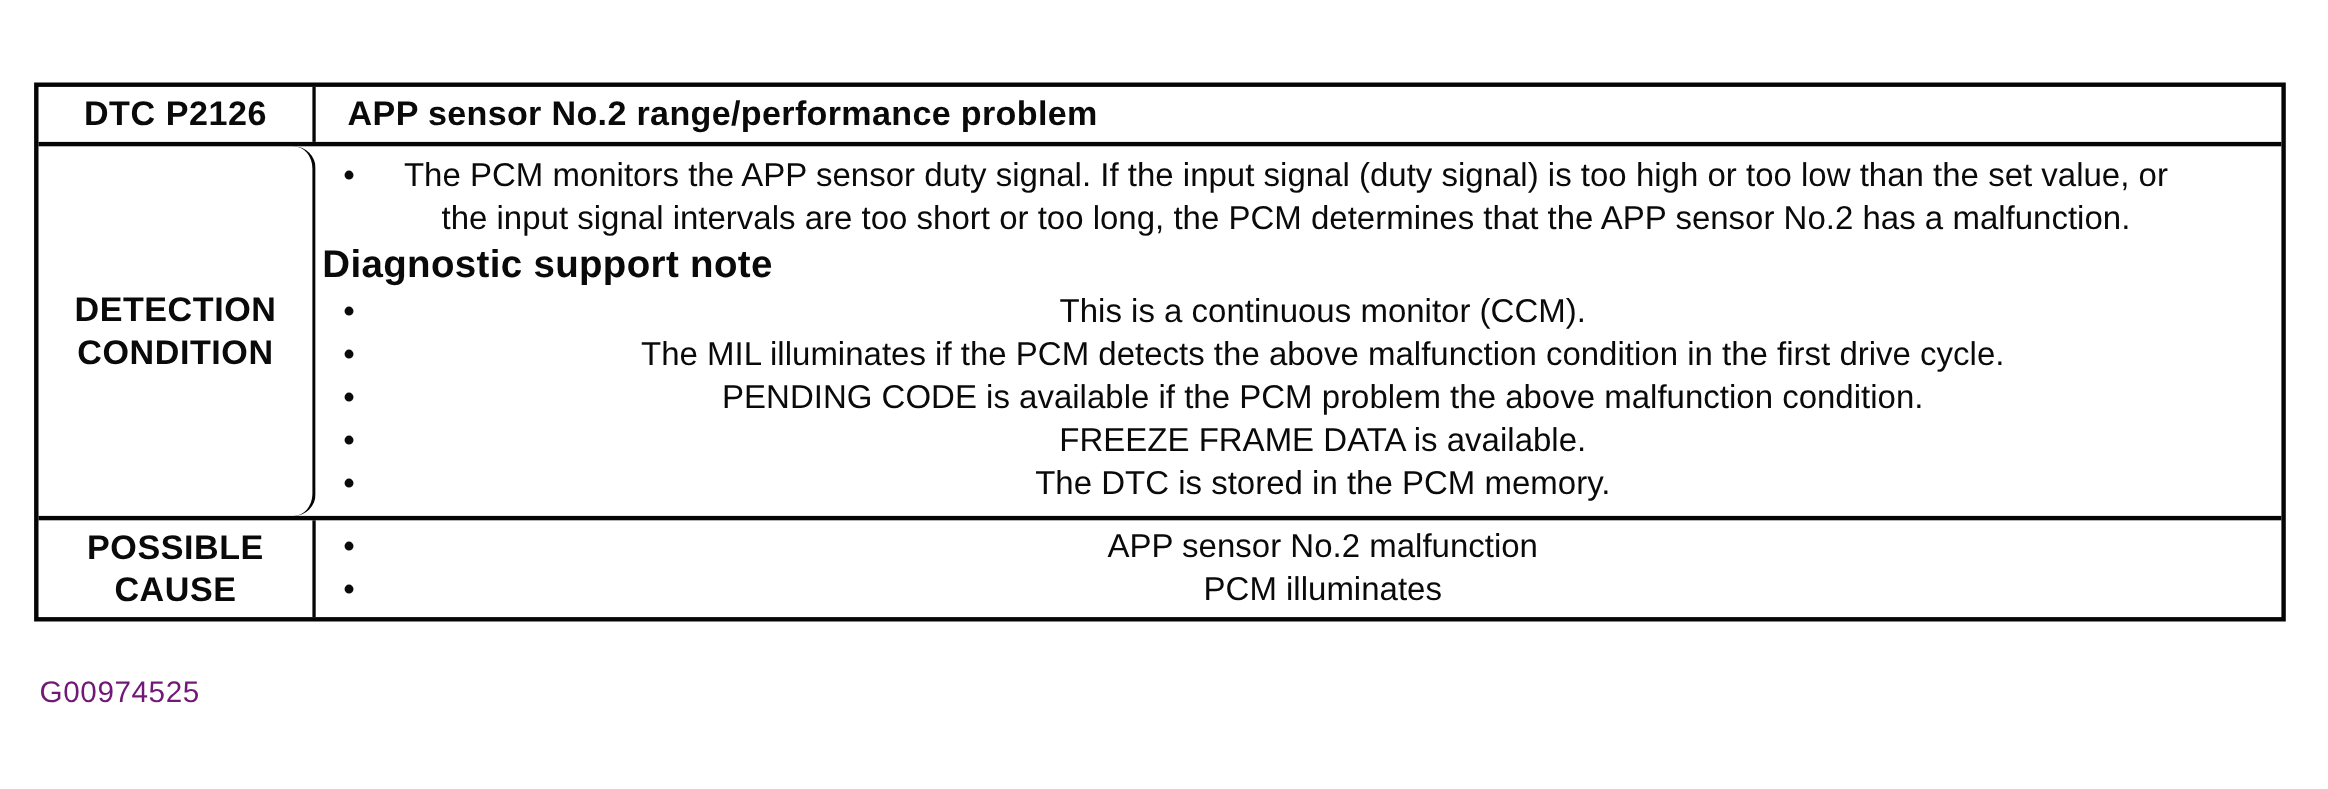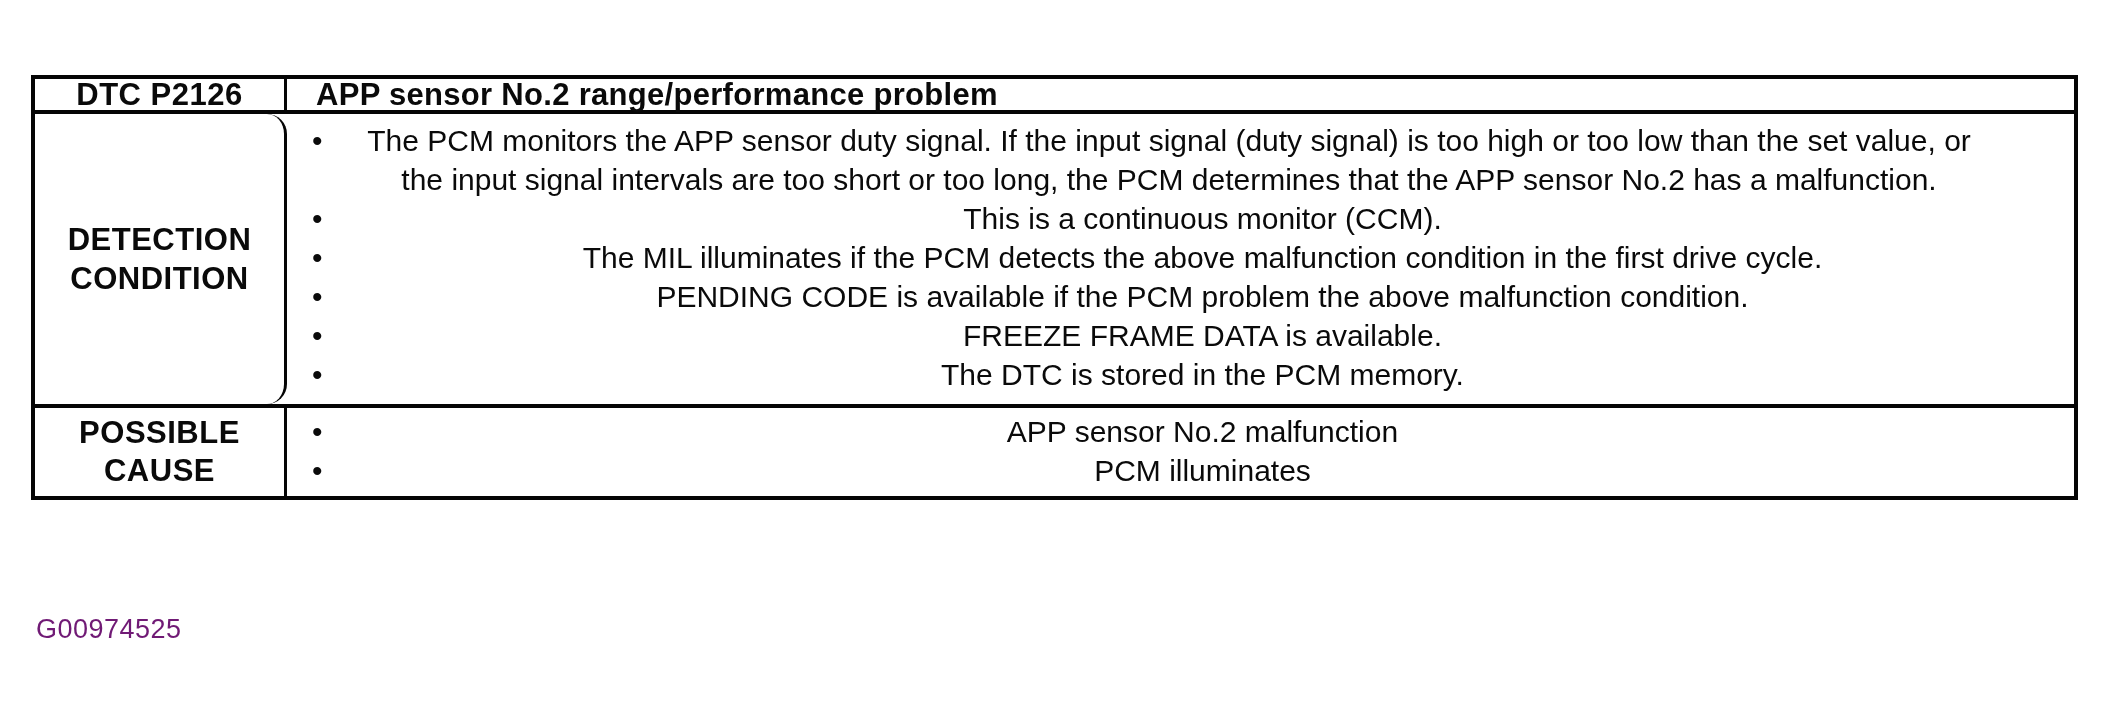--- a/index.html
+++ b/index.html
@@ -26,21 +26,21 @@
     flex:0 0 252px; width:252px;
     border-right:3px solid #050505;
     display:flex; flex-direction:column;
     align-items:center; justify-content:center;
     text-align:center;
     font-weight:bold;
   }
   .content-cell { flex:1 1 auto; min-width:0; }
 
   
-  .trow.header { height:35px; }
+  .trow.header { height:54px; }
   .trow.header .label-cell { font-size:31px; letter-spacing:0.5px; }
   .trow.header .content-cell {
     display:flex; align-items:center;
     font-weight:bold; font-size:31px;
     padding-left:29px; letter-spacing:0.3px;
   }
 
   
   .trow.detection .content-cell { padding:7px 18px 10px 0; }
   .trow.detection .label-cell { font-size:31px; line-height:39px; letter-spacing:0.5px;border-radius:20px; }
@@ -96,20 +96,21 @@
       <span>DETECTION</span>
       <span>CONDITION</span>
     </div>
     <div class="content-cell">
       <ul class="blist">
         <li>
           <span class="marker">•</span>
           <span class="btext intro-text">The PCM monitors the APP sensor duty signal. If the input signal (duty signal) is too high or too low than the set value, or the input signal intervals are too short or too long, the PCM determines that the APP sensor No.2 has a malfunction.</span>
         </li>
       </ul>
+      <div class="support-heading">Diagnostic support note</div>
       <ul class="blist">
         <li>
           <span class="marker">•</span>
           <span class="btext">This is a continuous monitor (CCM).</span>
         </li>
         <li>
           <span class="marker">•</span>
           <span class="btext">The MIL illuminates if the PCM detects the above malfunction condition in the first drive cycle.</span>
         </li>
         <li>

